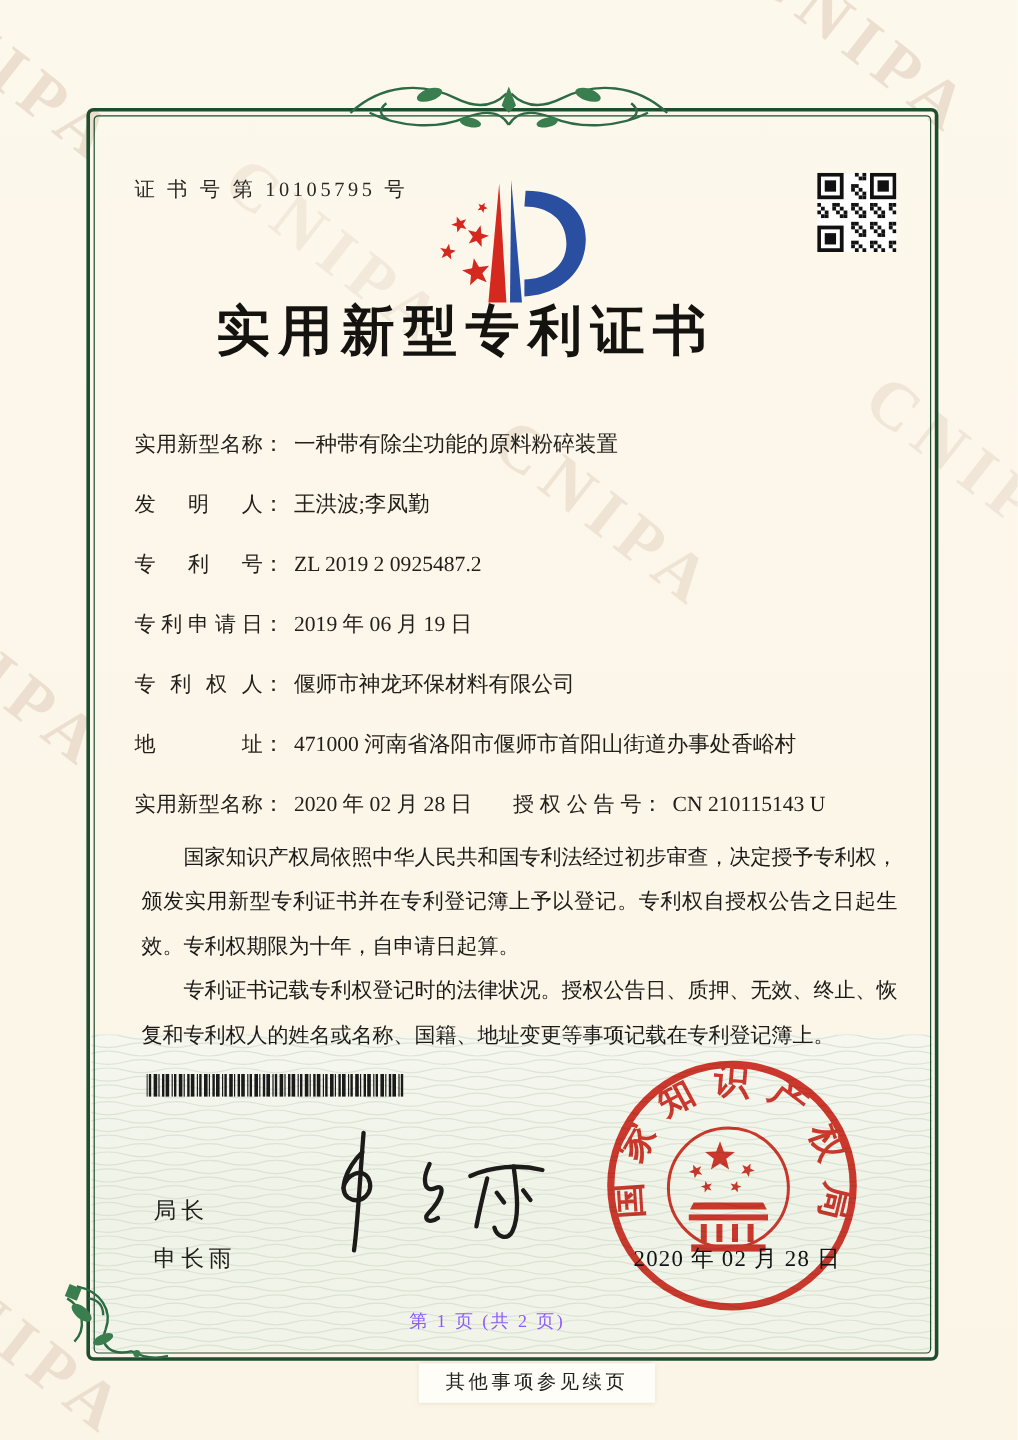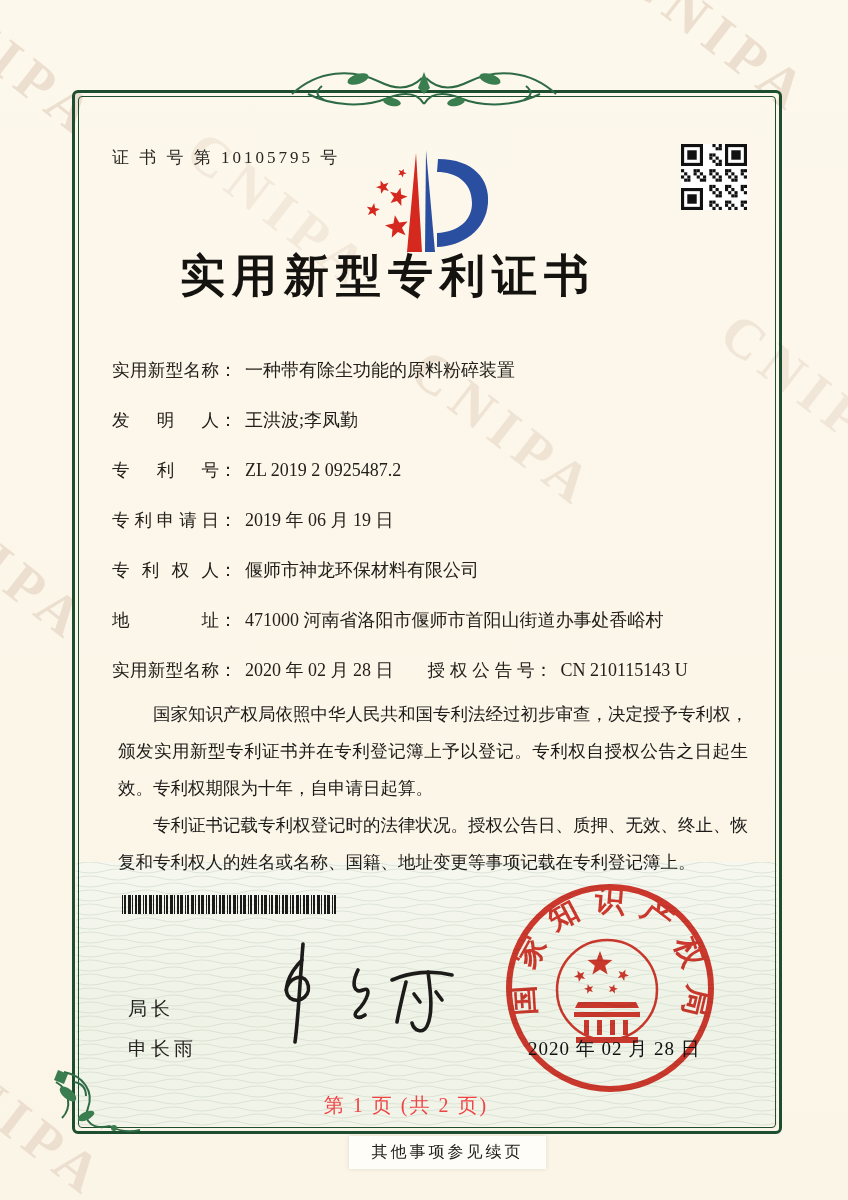--- a/index.html
+++ b/index.html
@@ -37,21 +37,21 @@
   
   .signer{position:absolute;left:128px;top:964px;font-size:19px;letter-spacing:4px;color:#23211d;margin-top:32px;}
   .signer .nm{margin-top:14px;}
   .sig{position:absolute;left:256px;top:934px;}
   
   .seal{position:absolute;left:504px;top:882px;width:212px;height:212px;mix-blend-mode:multiply;}
   .sealdate{position:absolute;left:528px;top:1036px;width:170px;font-size:19px;
             letter-spacing:1px;color:#111;white-space:nowrap;}
   
   .pagenote{position:absolute;left:56px;top:1092px;width:700px;text-align:center;
-            font-size:20px;letter-spacing:2px;color:#ef4444;}
+            font-size:15px;letter-spacing:2px;color:#8b5cf6;}
   .contnote{position:absolute;left:330px;top:1136px;width:197px;height:33px;
             background:#fefdf7;box-shadow:0 0 4px rgba(180,170,150,.35);
             display:flex;align-items:center;justify-content:center;
             font-size:16px;letter-spacing:3px;color:#23211d;margin-left:19px;}
 </style>
 </head>
 <body>
 
 <div class="wm" style="left:-60px;top:-34px;">CNIPA</div>
 <div class="wm" style="left:214px;top:118px;opacity:.55;">CNIPA</div>

